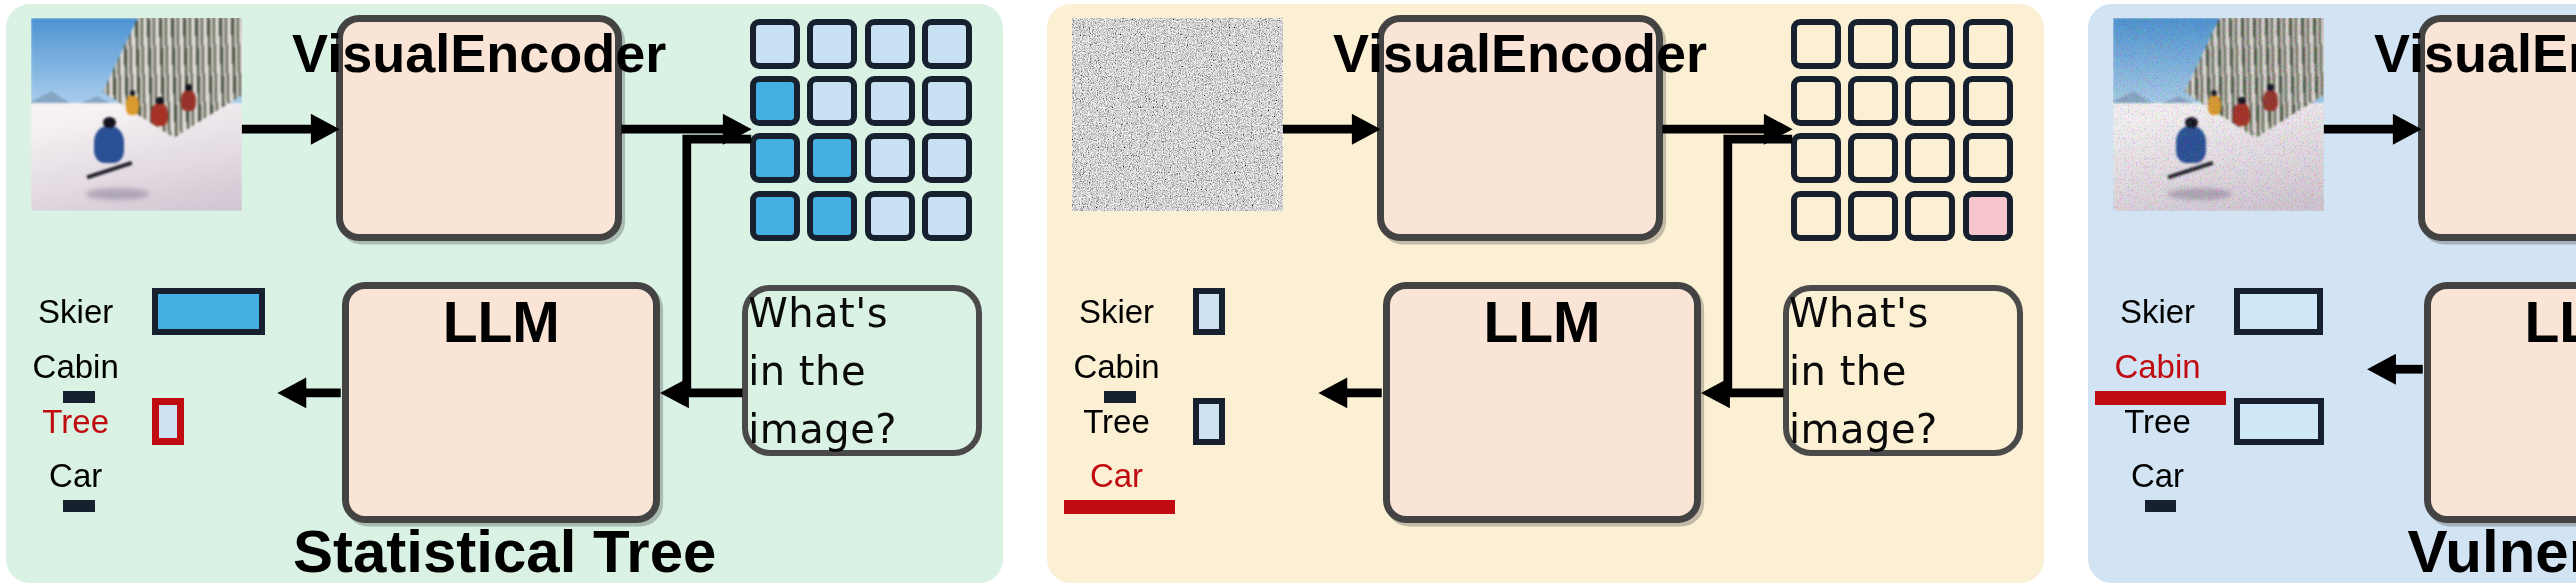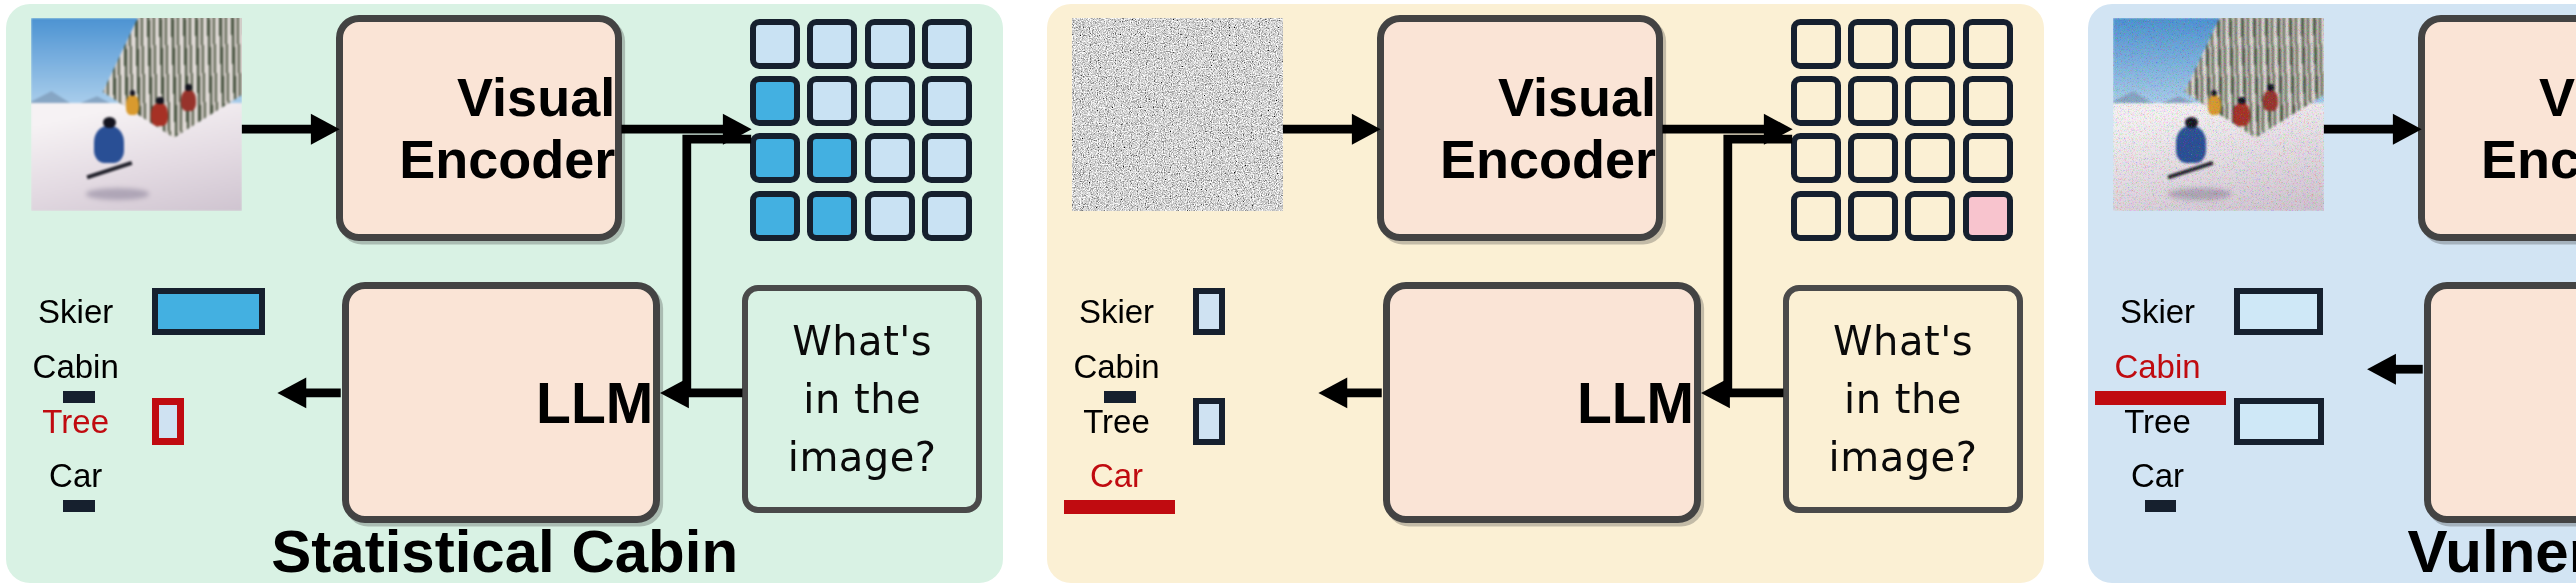--- a/index.html
+++ b/index.html
@@ -31,28 +31,28 @@
   .sk-r1{left:57%;top:44%;width:8%;height:12%;background:#a23227;}
   .sk-r2{left:71%;top:37%;width:7%;height:11%;background:#93342c;}
   .sk-y{left:45%;top:40%;width:6%;height:10%;background:#d69a33;}
   .shadow{position:absolute;left:26%;top:88%;width:30%;height:6%;background:rgba(90,80,110,.35);
           border-radius:50%;filter:blur(2.1px);}
   .noise-overlay{position:absolute;inset:0;opacity:.42;}
   .noise-full{position:absolute;inset:0;}
 
   
   .box{position:absolute;background:var(--peach);border:7.2px solid var(--boxgray);
-       border-radius:23px;box-sizing:border-box;display:flex;flex-direction:column;
-       align-items:flex-end;justify-content:center;box-shadow:3.1px 3.6px 0 rgba(50,50,50,.28);}
+       border-radius:23px;box-sizing:border-box;display:flex;flex-direction:row;
+       align-items:flex-start;justify-content:center;box-shadow:3.1px 3.6px 0 rgba(50,50,50,.28);}
   .encoder-box{left:330px;top:11.3px;width:286px;height:226px;}
   .llm-box{left:336px;top:278px;width:318px;height:241px;}
   .box .big-label{font-size:54px;font-weight:bold;color:#000;line-height:1.16;text-align:center;}
-  .question-box{position:absolute;left:736px;top:281px;width:240px;height:228px;
-       border:6.2px solid #4a4a4a;border-radius:16px;box-sizing:border-box;
-       display:flex;flex-direction:column;align-items:center;justify-content:center;
+  .question-box{position:absolute;left:736px;top:281px;width:240px;height:171px;
+       border:6.2px solid #4a4a4a;border-radius:28px;box-sizing:border-box;
+       display:flex;flex-direction:column;justify-content:center;
        font-family:"DejaVu Sans", cursive, sans-serif;}
   .q-line{font-size:40px;color:#0a0a0a;line-height:1.45;letter-spacing:0.5px;}
 
   
   .grid{position:absolute;left:744px;top:15px;display:grid;
         grid-template-columns:repeat(4,50px);grid-template-rows:repeat(4,50px);gap:7.2px;}
   .token{border:6.2px solid var(--navy);border-radius:9.3px;box-sizing:border-box;overflow:hidden;background:transparent;}
   .tok-plain{background:var(--lightcell);}
   .tok-active{background:var(--hiblue);}
   .tok-empty{background:transparent;}
@@ -176,21 +176,21 @@
     <polygon points="648,243 592,213 592,273" fill="#000"></polygon>
     <line x1="1195" y1="243" x2="1398" y2="243" stroke="#000" stroke-width="17"></line>
     <polygon points="1448,243 1392,213 1392,273" fill="#000"></polygon>
     <path d="M 1447 262 L 1322 262 L 1322 755" fill="none" stroke="#000" stroke-width="17"></path>
     <line x1="1430" y1="755" x2="1318" y2="755" stroke="#000" stroke-width="17"></line>
     <polygon points="1270,755 1326,725 1326,785" fill="#000"></polygon>
     <line x1="650" y1="755" x2="580" y2="755" stroke="#000" stroke-width="17"></line>
     <polygon points="527,755 583,725 583,785" fill="#000"></polygon>
   </svg>
 
-  <div class="panel-title">Statistical Cabin</div>
+  <div class="panel-title">Statistical Tree</div>
 </section>
 
 <section class="panel panel-1">
   <div class="photo">
     <svg class="noise-full" viewBox="0 0 410 375" preserveAspectRatio="none">
       <rect width="410" height="375" fill="#bfbfbf"></rect>
       <rect width="410" height="375" filter="url(#f-gray)"></rect>
     </svg>
   </div>
 

